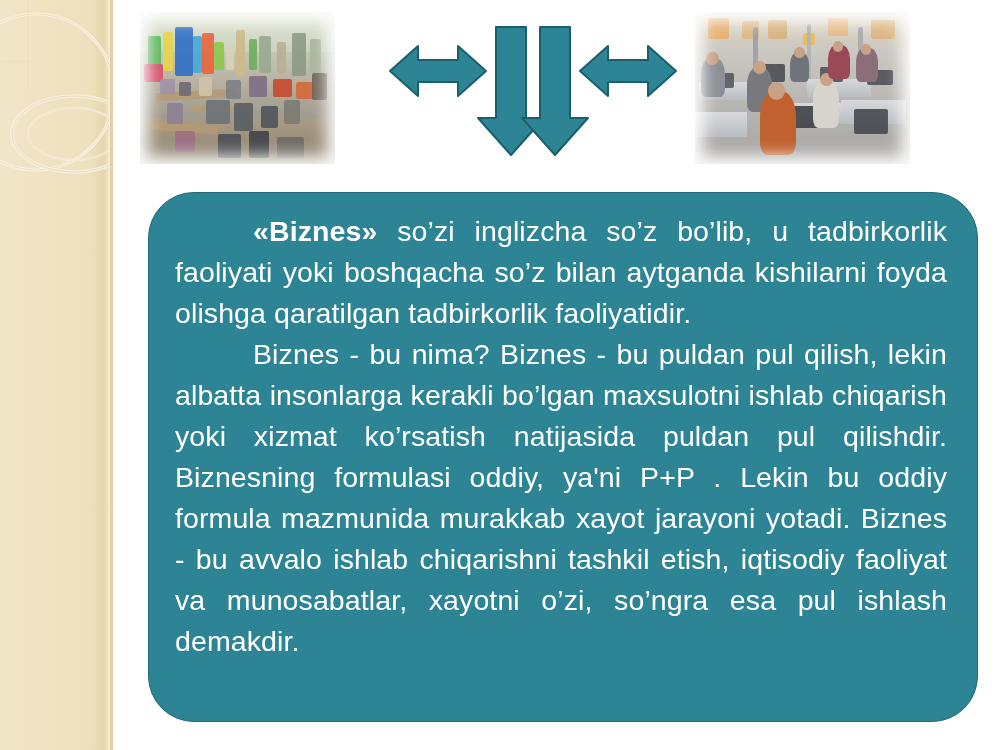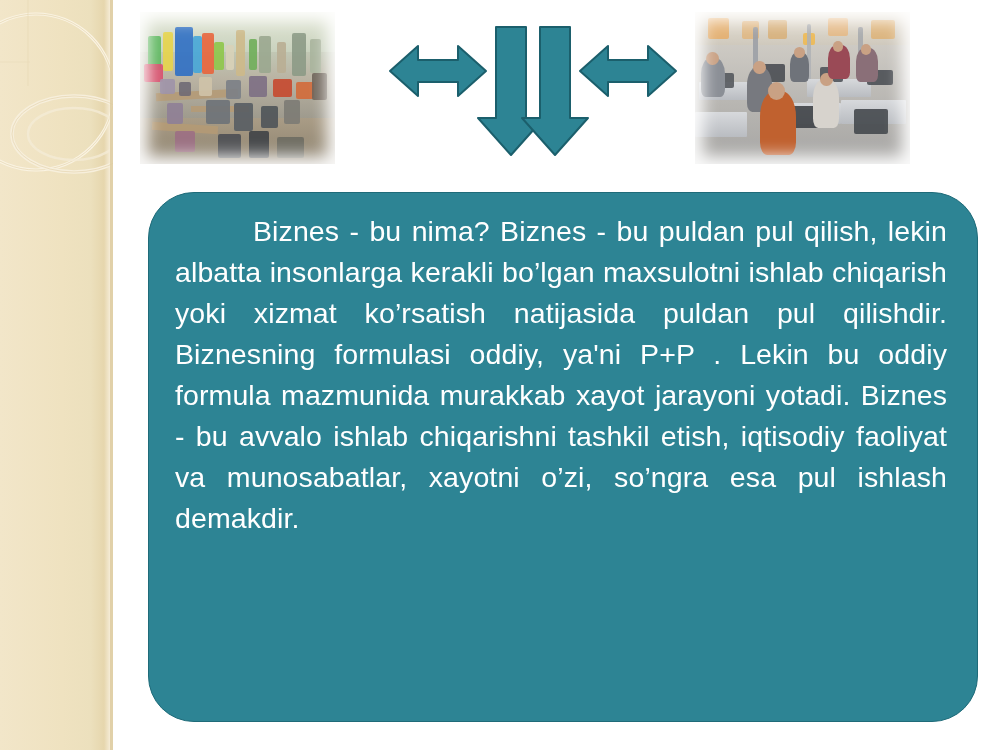--- a/index.html
+++ b/index.html
@@ -129,21 +129,21 @@
     text-align: justify;
     text-justify: inter-word;
     font-size: 28.5px;
     line-height: 41px;
     letter-spacing: .1px;
     text-indent: 78px;
     color: #ffffff;
     font-family: "Liberation Sans", sans-serif;
     font-weight: 400;
   }
-  .tb-para + .tb-para { margin-top: 0px; font-family: Liberation Serif, serif; }
+  .tb-para + .tb-para { margin-top: 0px; }
   .tb-para b { font-weight: 700; }
 </style>
 </head>
 <body>
 
 <div id="slide">
 
   <div class="sidebar">
     <svg class="sidebar-deco" viewBox="0 0 113 750" preserveAspectRatio="none">
       <defs>
@@ -266,16 +266,17 @@
 
       <path d="M 108 5 L 138 5 L 138 96 L 156 96 L 123 133 L 90 96 L 108 96 Z" fill="#2d8494"></path>
 
       <path d="M 152 5 L 182 5 L 182 96 L 200 96 L 167 133 L 134 96 L 152 96 Z" fill="#2d8494"></path>
 
       <path d="M 192 49 L 220 24 L 220 38 L 260 38 L 260 24 L 288 49 L 260 74 L 260 60 L 220 60 L 220 74 Z" fill="#2d8494"></path>
     </g>
   </svg>
 
   <div class="textbox">
+    <p class="tb-para"><b>«Biznes»</b><span> so’zi inglizcha so’z bo’lib, u tadbirkorlik faoliyati yoki boshqacha so’z bilan aytganda kishilarni foyda olishga qaratilgan tadbirkorlik faoliyatidir.</span></p>
     <p class="tb-para"><span>Biznes - bu nima? Biznes - bu puldan pul qilish, lekin albatta insonlarga kerakli bo’lgan maxsulotni ishlab chiqarish yoki xizmat ko’rsatish natijasida puldan pul qilishdir. Biznesning formulasi oddiy, ya'ni P+P . Lekin bu oddiy formula mazmunida murakkab xayot jarayoni yotadi. Biznes - bu avvalo ishlab chiqarishni tashkil etish, iqtisodiy faoliyat va munosabatlar, xayotni o’zi, so’ngra esa pul ishlash demakdir.</span></p>
   </div>
 
 </div>
 
 </body></html>

